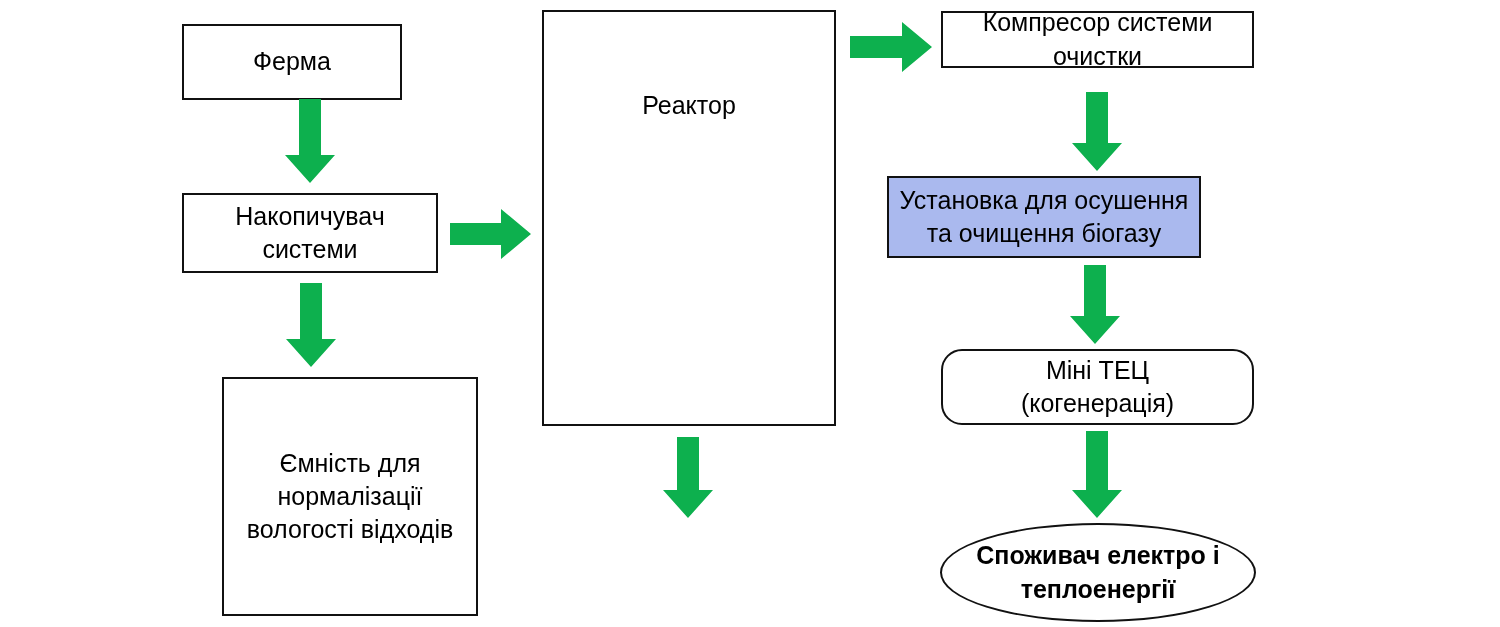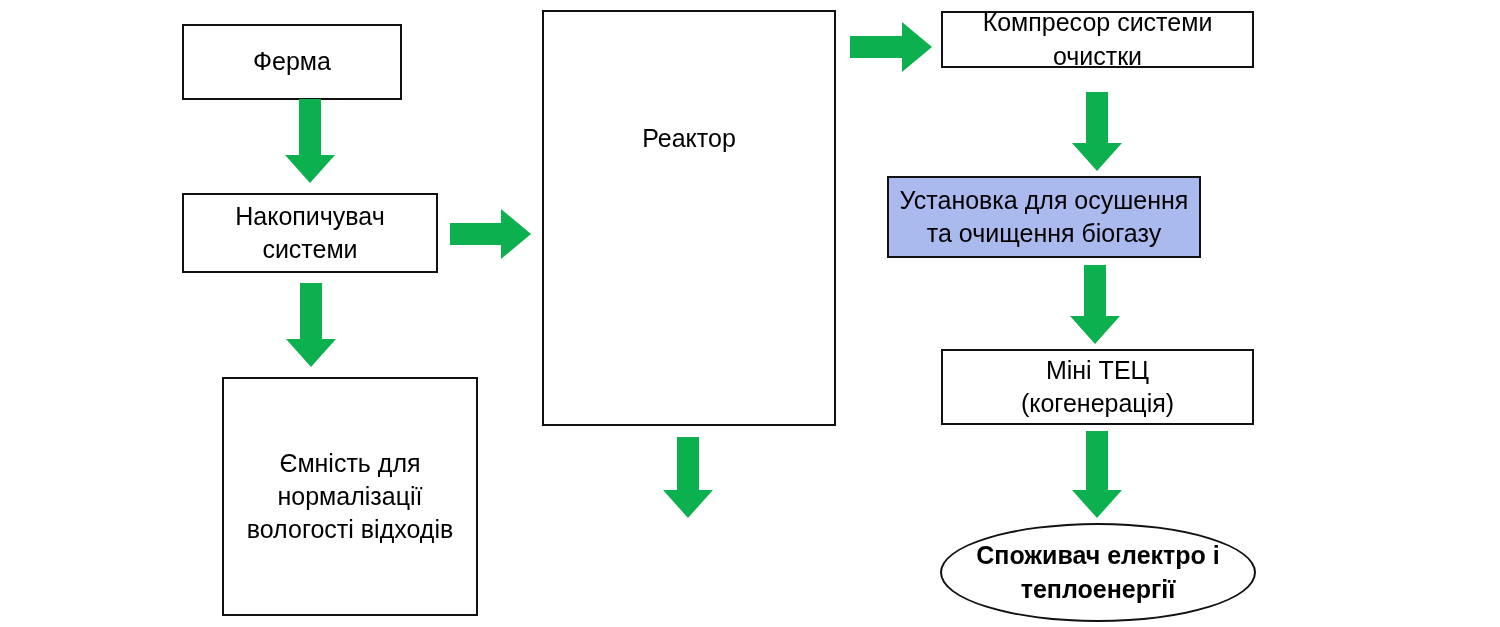--- a/index.html
+++ b/index.html
@@ -20,21 +20,21 @@
     justify-content: center;
     text-align: center;
     background: var(--node-fill, #ffffff);
     border: 2px solid var(--node-border, #111111);
     font-size: 25px;
     line-height: 1.33;
     white-space: pre-line;
   }
   .node.ellipse { border-radius: 50%; }
   .node.highlight { background: var(--highlight, #aab9ee); }
-  .node.top-label { align-items: flex-start; padding-top: 110px; }
+  .node.top-label { align-items: flex-start; padding-top: 77px; }
 
   .arrow { position: absolute; background: var(--green, #0db04e); }
   .arrow-down {
     width: 50px;
     clip-path: polygon(28% 0, 72% 0, 72% calc(100% - 28px), 100% calc(100% - 28px),
                        50% 100%, 0 calc(100% - 28px), 28% calc(100% - 28px));
   }
   .arrow-right {
     height: 50px;
     clip-path: polygon(0 28%, calc(100% - 30px) 28%, calc(100% - 30px) 0, 100% 50%,
@@ -42,21 +42,21 @@
   }
 
   
   #node-farm            { left: 182px; top: 11px;  width: 220px; height: 76px; margin-top: 13px; }
   #node-accumulator     { left: 182px; top: 193px; width: 256px; height: 80px; }
   #node-moisture-tank   { left: 182px; top: 377px; width: 256px; height: 239px; margin-left: 40px; }
   #node-reactor         { left: 542px; top: 10px;  width: 294px; height: 416px; }
   #node-waste-collect   { left: 542px; top: 528px; width: 294px; height: 88px; }
   #node-compressor      { left: 941px; top: 11px;  width: 313px; height: 57px; }
   #node-drying-unit     { left: 887px; top: 176px; width: 314px; height: 82px; }
-  #node-mini-chp        { left: 941px; top: 349px; width: 313px; height: 76px; }
+  #node-mini-chp        { left: 941px; top: 349px; width: 313px; height: 76px; border-radius: 21px; }
   #node-consumer        { left: 940px; top: 523px; width: 316px; height: 99px; font-weight: bold; }
 
   
   #arrow-1 { left: 285px;  top: 99px;  height: 84px; }
   #arrow-2 { left: 286px;  top: 283px; height: 84px; }
   #arrow-3 { left: 450px;  top: 209px; width: 81px; }
   #arrow-4 { left: 850px;  top: 22px;  width: 82px; }
   #arrow-5 { left: 663px;  top: 437px; height: 81px; }
   #arrow-6 { left: 1072px; top: 92px;  height: 79px; }
   #arrow-7 { left: 1070px; top: 265px; height: 79px; }

